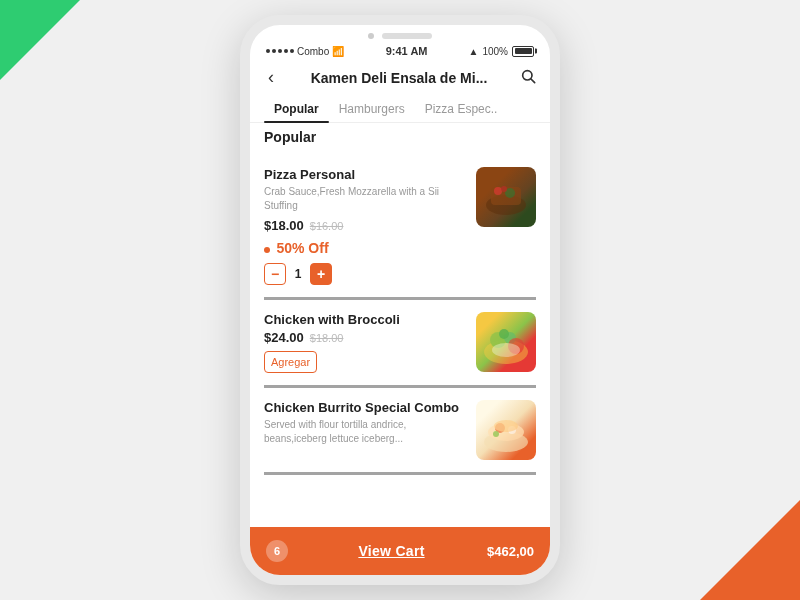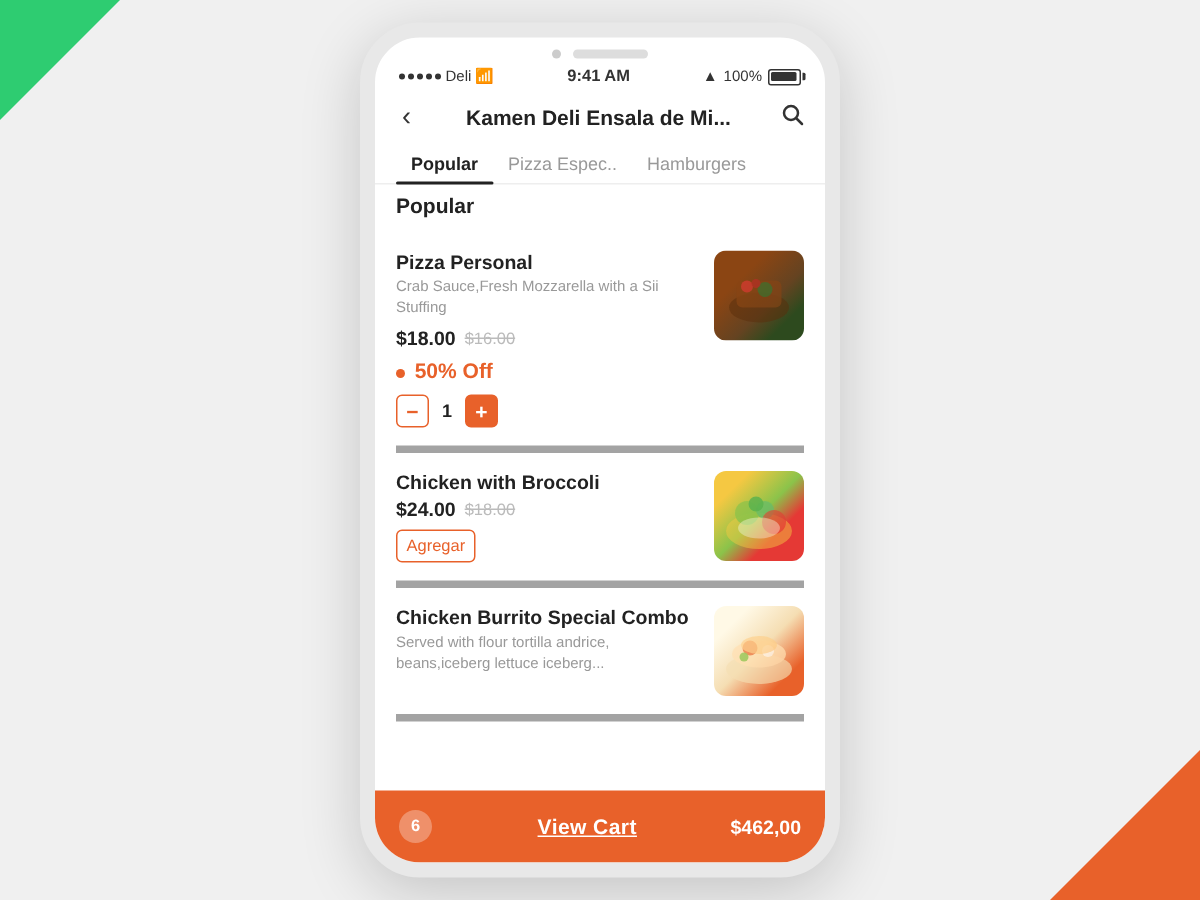--- a/index.html
+++ b/index.html
@@ -173,21 +173,21 @@
       color: #222;
       margin-bottom: 10px;
     }
 
     
     .menu-item {
       display: flex;
       align-items: flex-start;
       justify-content: space-between;
       padding: 12px 0;
-      border-bottom: 5px solid #a3a3a3;
+      border-bottom: 3px solid #a3a3a3;
     }
     .menu-item-info { flex: 1; padding-right: 10px; }
     .menu-item-name {
       font-size: 13px;
       font-weight: 700;
       color: #222;
       margin-bottom: 3px;
     }
     .menu-item-desc {
       font-size: 10px;
@@ -341,21 +341,21 @@
 
   <div class="status-bar">
     <div class="status-left">
       <div class="signal-dots">
         <div class="signal-dot"></div>
         <div class="signal-dot"></div>
         <div class="signal-dot"></div>
         <div class="signal-dot"></div>
         <div class="signal-dot"></div>
       </div>
-      <span>Deli</span>
+      <span>Combo</span>
       <span>📶</span>
     </div>
     <div class="status-center">9:41 AM</div>
     <div class="status-right">
       <span>▲</span>
       <span>100%</span>
       <div class="battery">
         <div class="battery-fill"></div>
       </div>
     </div>
@@ -367,22 +367,22 @@
     <span class="nav-search">
       <svg width="16" height="16" viewBox="0 0 24 24" fill="none" stroke="#333" stroke-width="2.5" stroke-linecap="round">
         <circle cx="11" cy="11" r="7"></circle>
         <line x1="16.5" y1="16.5" x2="22" y2="22"></line>
       </svg>
     </span>
   </div>
 
   <div class="tabs">
     <div class="tab active">Popular</div>
+    <div class="tab">Hamburgers</div>
     <div class="tab">Pizza Espec..</div>
-    <div class="tab">Hamburgers</div>
   </div>
 
   <div class="content">
     <div class="section-title">Popular</div>
 
     <div class="menu-item">
       <div class="menu-item-info">
         <div class="menu-item-name">Pizza Personal</div>
         <div class="menu-item-desc">Crab Sauce,Fresh Mozzarella with a Sii Stuffing</div>
         <div class="price-row">

